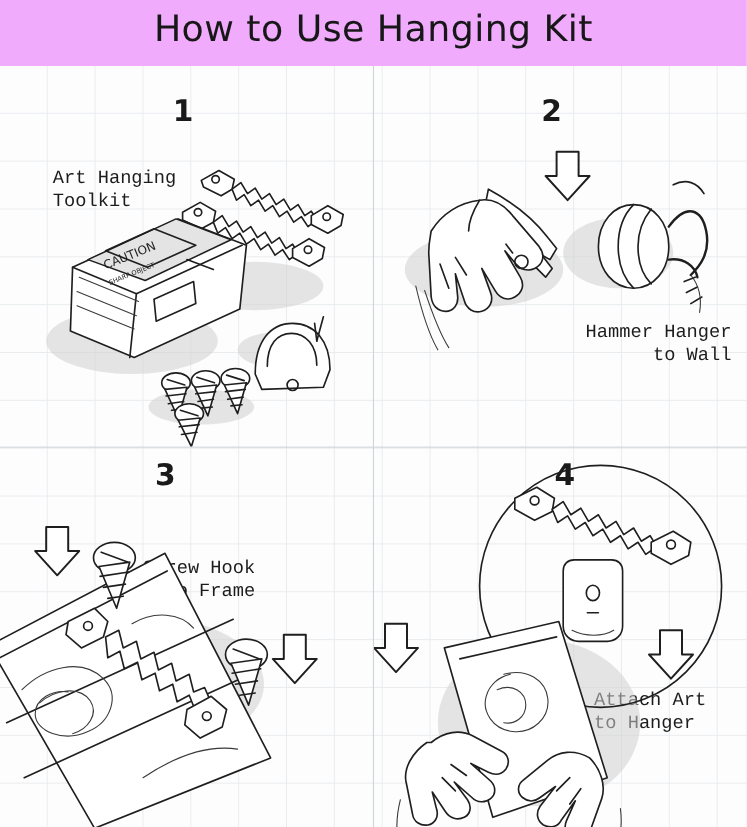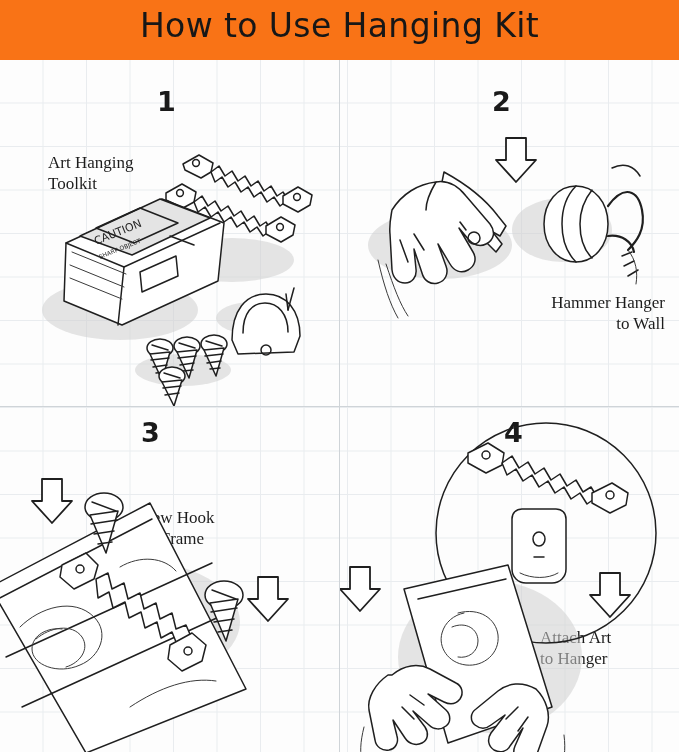--- a/index.html
+++ b/index.html
@@ -11,21 +11,21 @@
     width: 679px;
     height: 752px;
     font-family: "Liberation Sans", sans-serif;
     color: #111;
     overflow: hidden;
   }
   .page {
     position: relative;
     width: 679px;
     height: 752px;
-    background: #f97316;
+    background: #f0abfc;
   }
   
   .title {
     position: absolute;
     top: 6px;
     left: 0;
     width: 679px;
     text-align: center;
     font-size: 33px;
     font-weight: 400;
@@ -85,21 +85,21 @@
   #num-1 { top: 26px; left: 157px; }
   #num-2 { top: 26px; left: 152px; }
   #num-3 { top: 10px; left: 141px; }
   #num-4 { top: 10px; left: 164px; }
 
   .caption {
     position: absolute;
     font-size: 17px;
     line-height: 21px;
     color: #1c1c1c;
-    font-family: Liberation Serif, serif;
+    font-family: Liberation Mono, monospace;
     white-space: pre-line;
   }
   #cap-1 { top: 92px; left: 48px; width: 130px; }
   #cap-2 { top: 232px; left: 155px; width: 170px; text-align: right; }
   #cap-3 { top: 100px; left: 130px; width: 130px; }
   #cap-4 { top: 220px; left: 200px; width: 130px; }
 
   .art {
     position: absolute;
     inset: 0;

